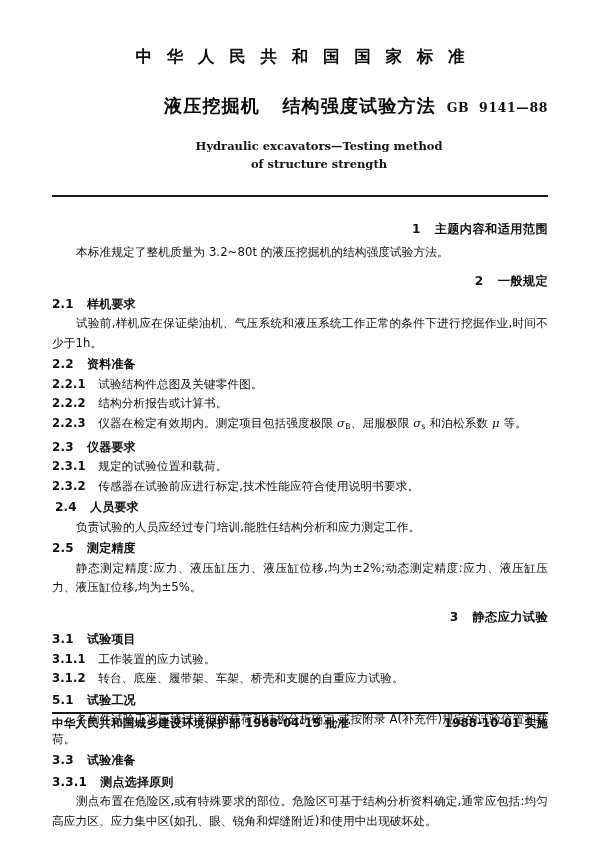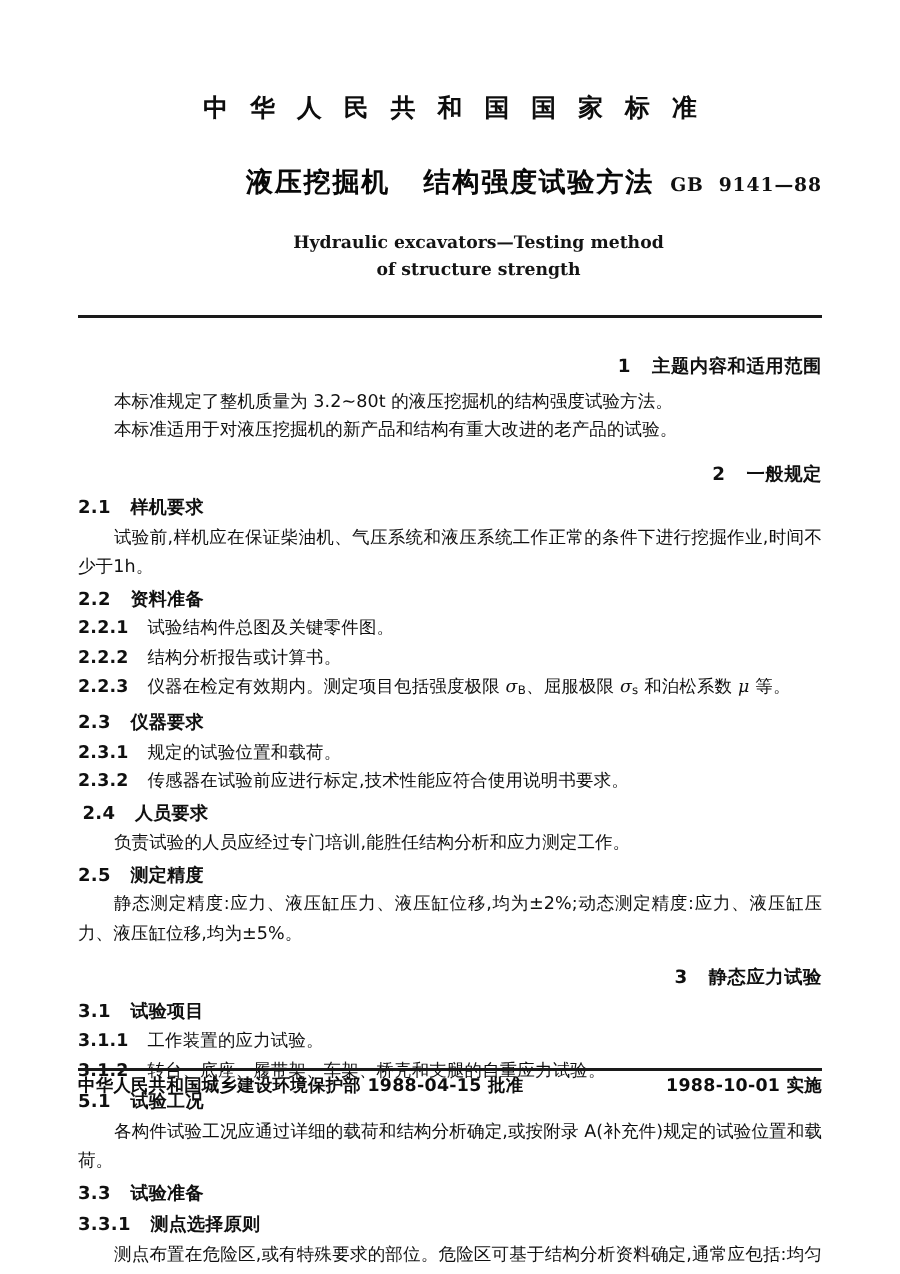--- a/index.html
+++ b/index.html
@@ -23,21 +23,21 @@
   .sheet {
     position: absolute;
     left: 0;
     top: 0;
     width: 600px;
     height: 795px;
     box-sizing: border-box;
   }
   
   .masthead {
-    padding-top: 61px;
+    padding-top: 46px;
     text-align: center;
   }
   .nation-line {
     font-family: "DejaVu Sans", "Liberation Sans", sans-serif;
     font-weight: bold;
     font-size: 16.5px;
     letter-spacing: 4.5px;
     color: #0d0d0d;
     text-indent: 4.5px;
   }
@@ -164,21 +164,20 @@
         <div>of structure strength</div>
       </div>
     </div>
 
     <div class="rule"></div>
 
     <div class="body-area">
 
       <div class="h-section">1   主题内容和适用范围</div>
       <div class="para">本标准规定了整机质量为 3.2~80t 的液压挖掘机的结构强度试验方法。</div>
-      <div class="para">本标准适用于对液压挖掘机的新产品和结构有重大改进的老产品的试验。</div>
 
       <div class="h-section">2   一般规定</div>
 
       <div class="h-sub">2.1   样机要求</div>
       <div class="para">试验前,样机应在保证柴油机、气压系统和液压系统工作正常的条件下进行挖掘作业,时间不少于1h。</div>
 
       <div class="h-sub">2.2   资料准备</div>
       <div class="num-item"><span>2.2.1</span>   <span class="item-body">试验结构件总图及关键零件图。</span></div>
       <div class="num-item"><span>2.2.2</span>   <span class="item-body">结构分析报告或计算书。</span></div>
       <div class="num-item"><span>2.2.3</span>   <span class="item-body"><span>仪器在检定有效期内。测定项目包括强度极限 </span><span class="it">σ</span><sub>B</sub><span>、屈服极限 </span><span class="it">σ</span><sub>s</sub><span> 和泊松系数 </span><span class="it">μ</span><span> 等。</span></span></div>

